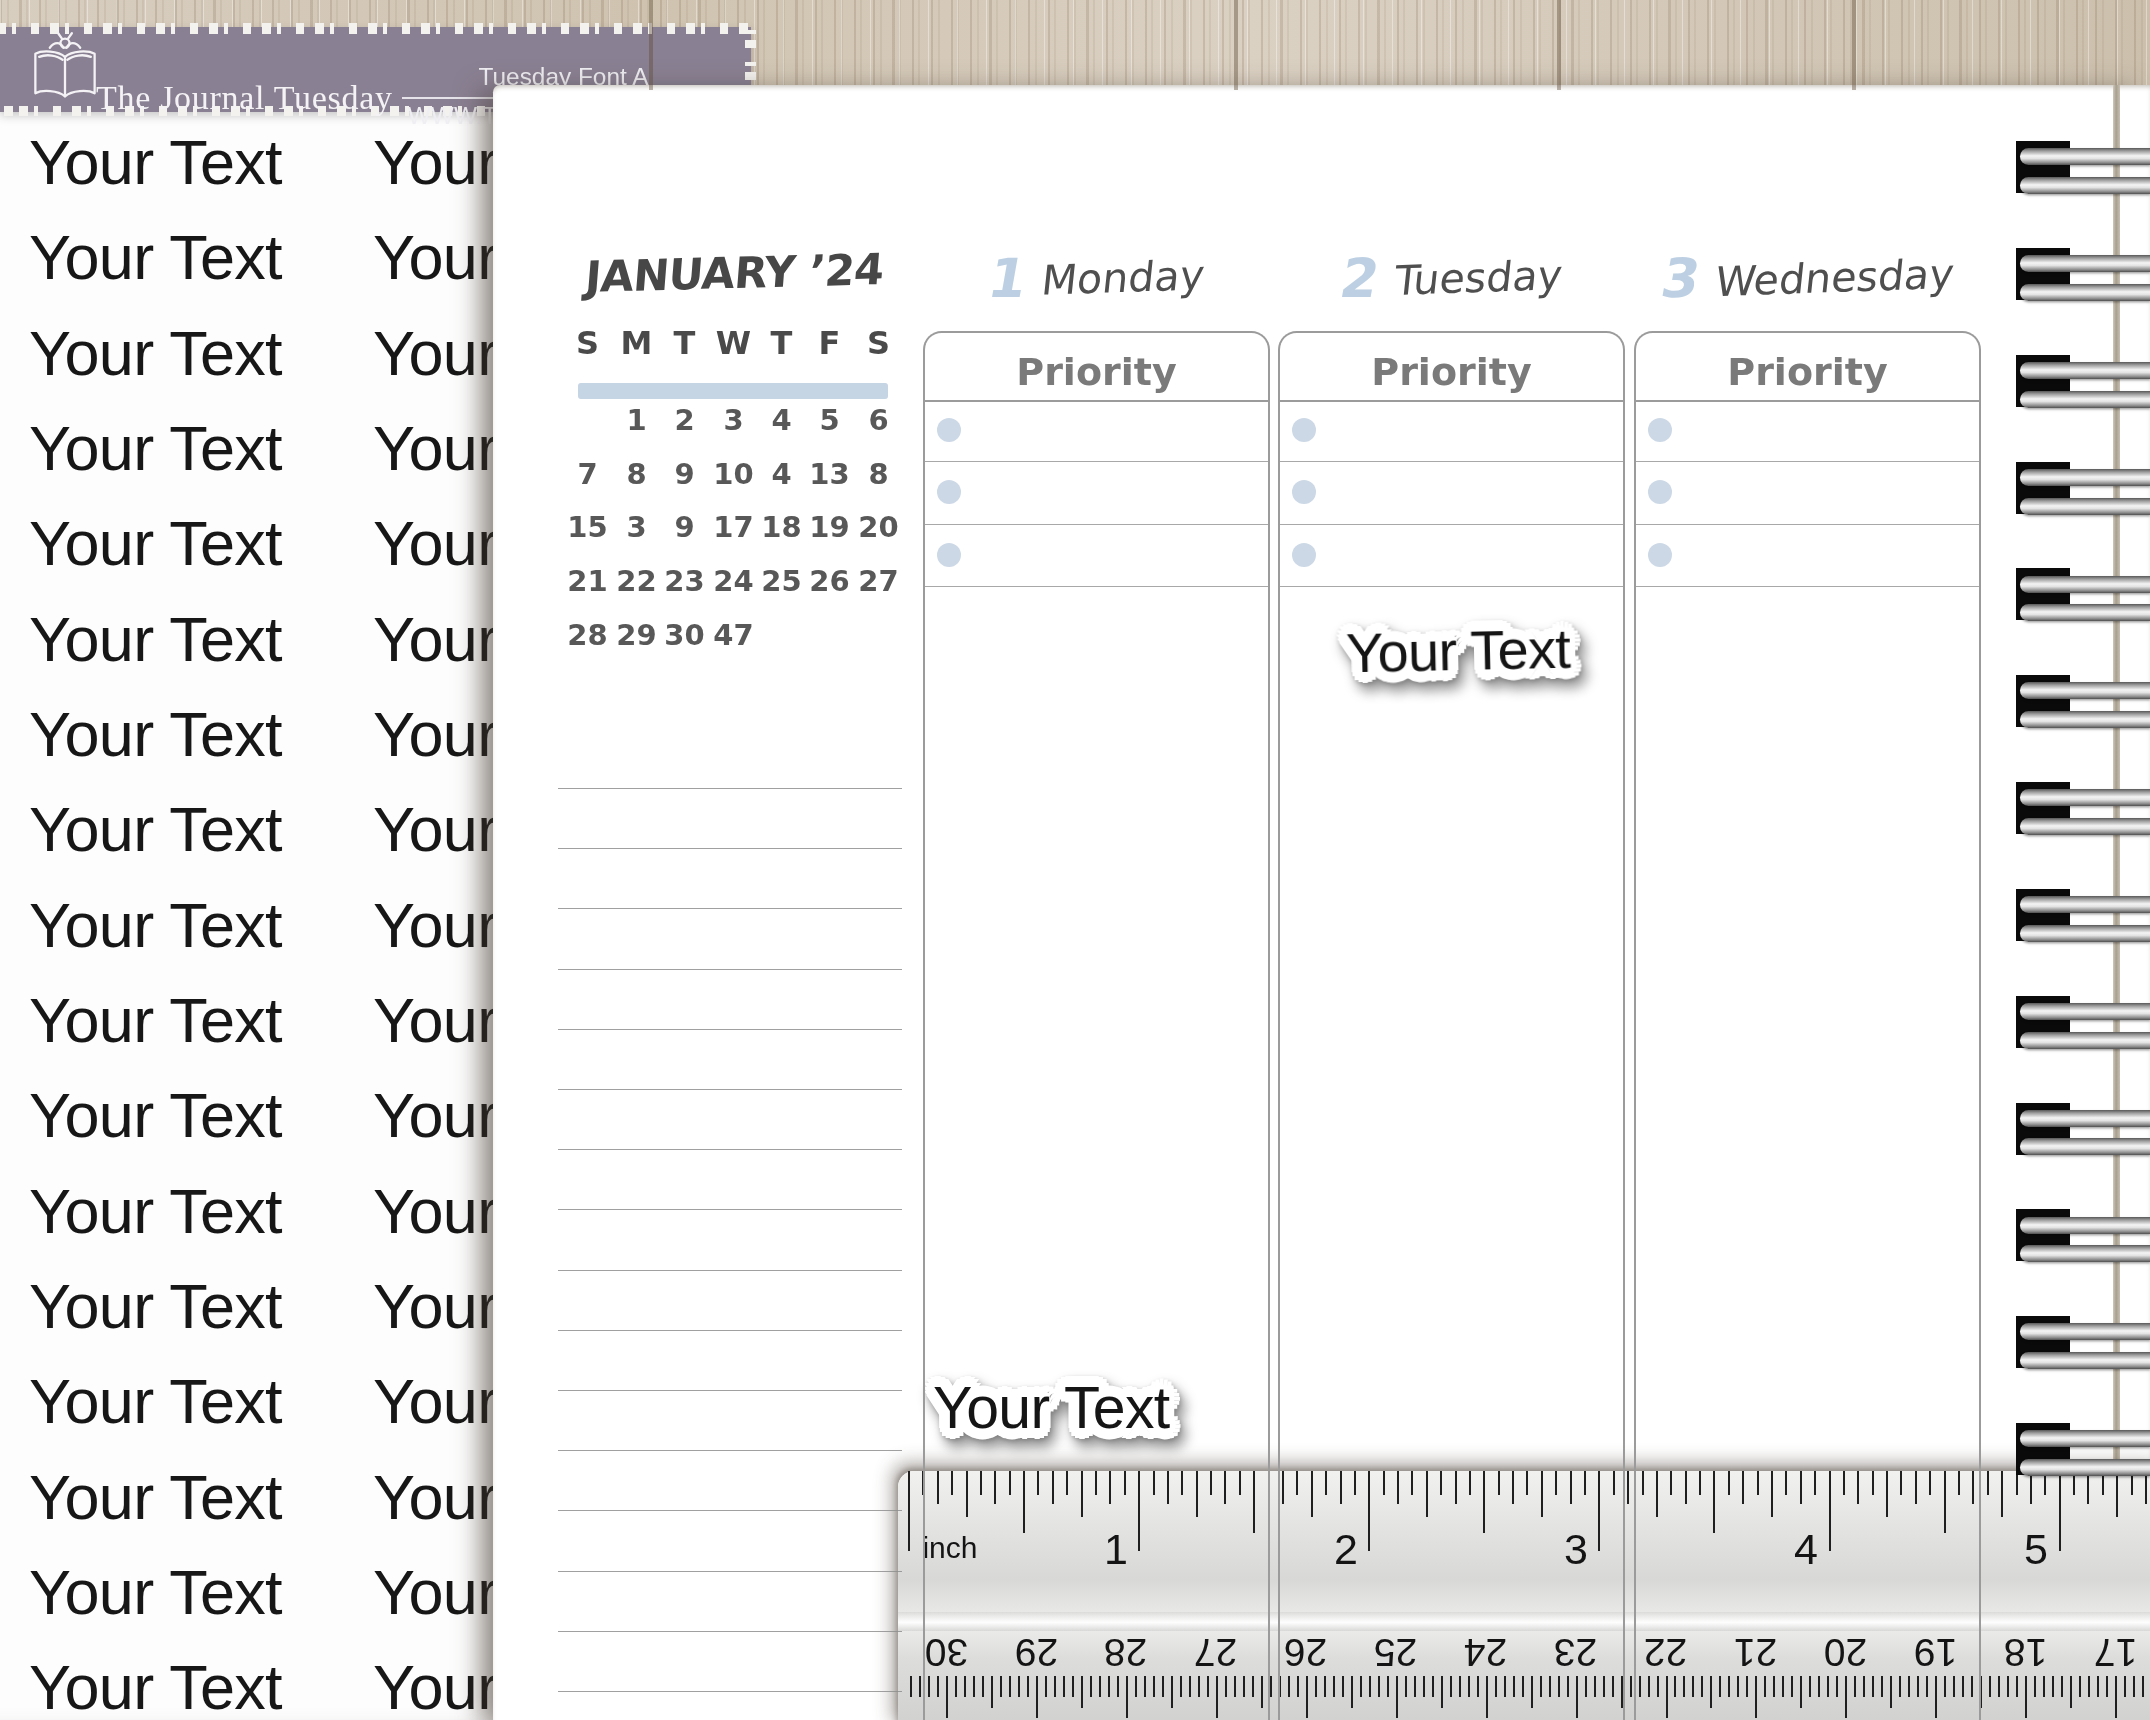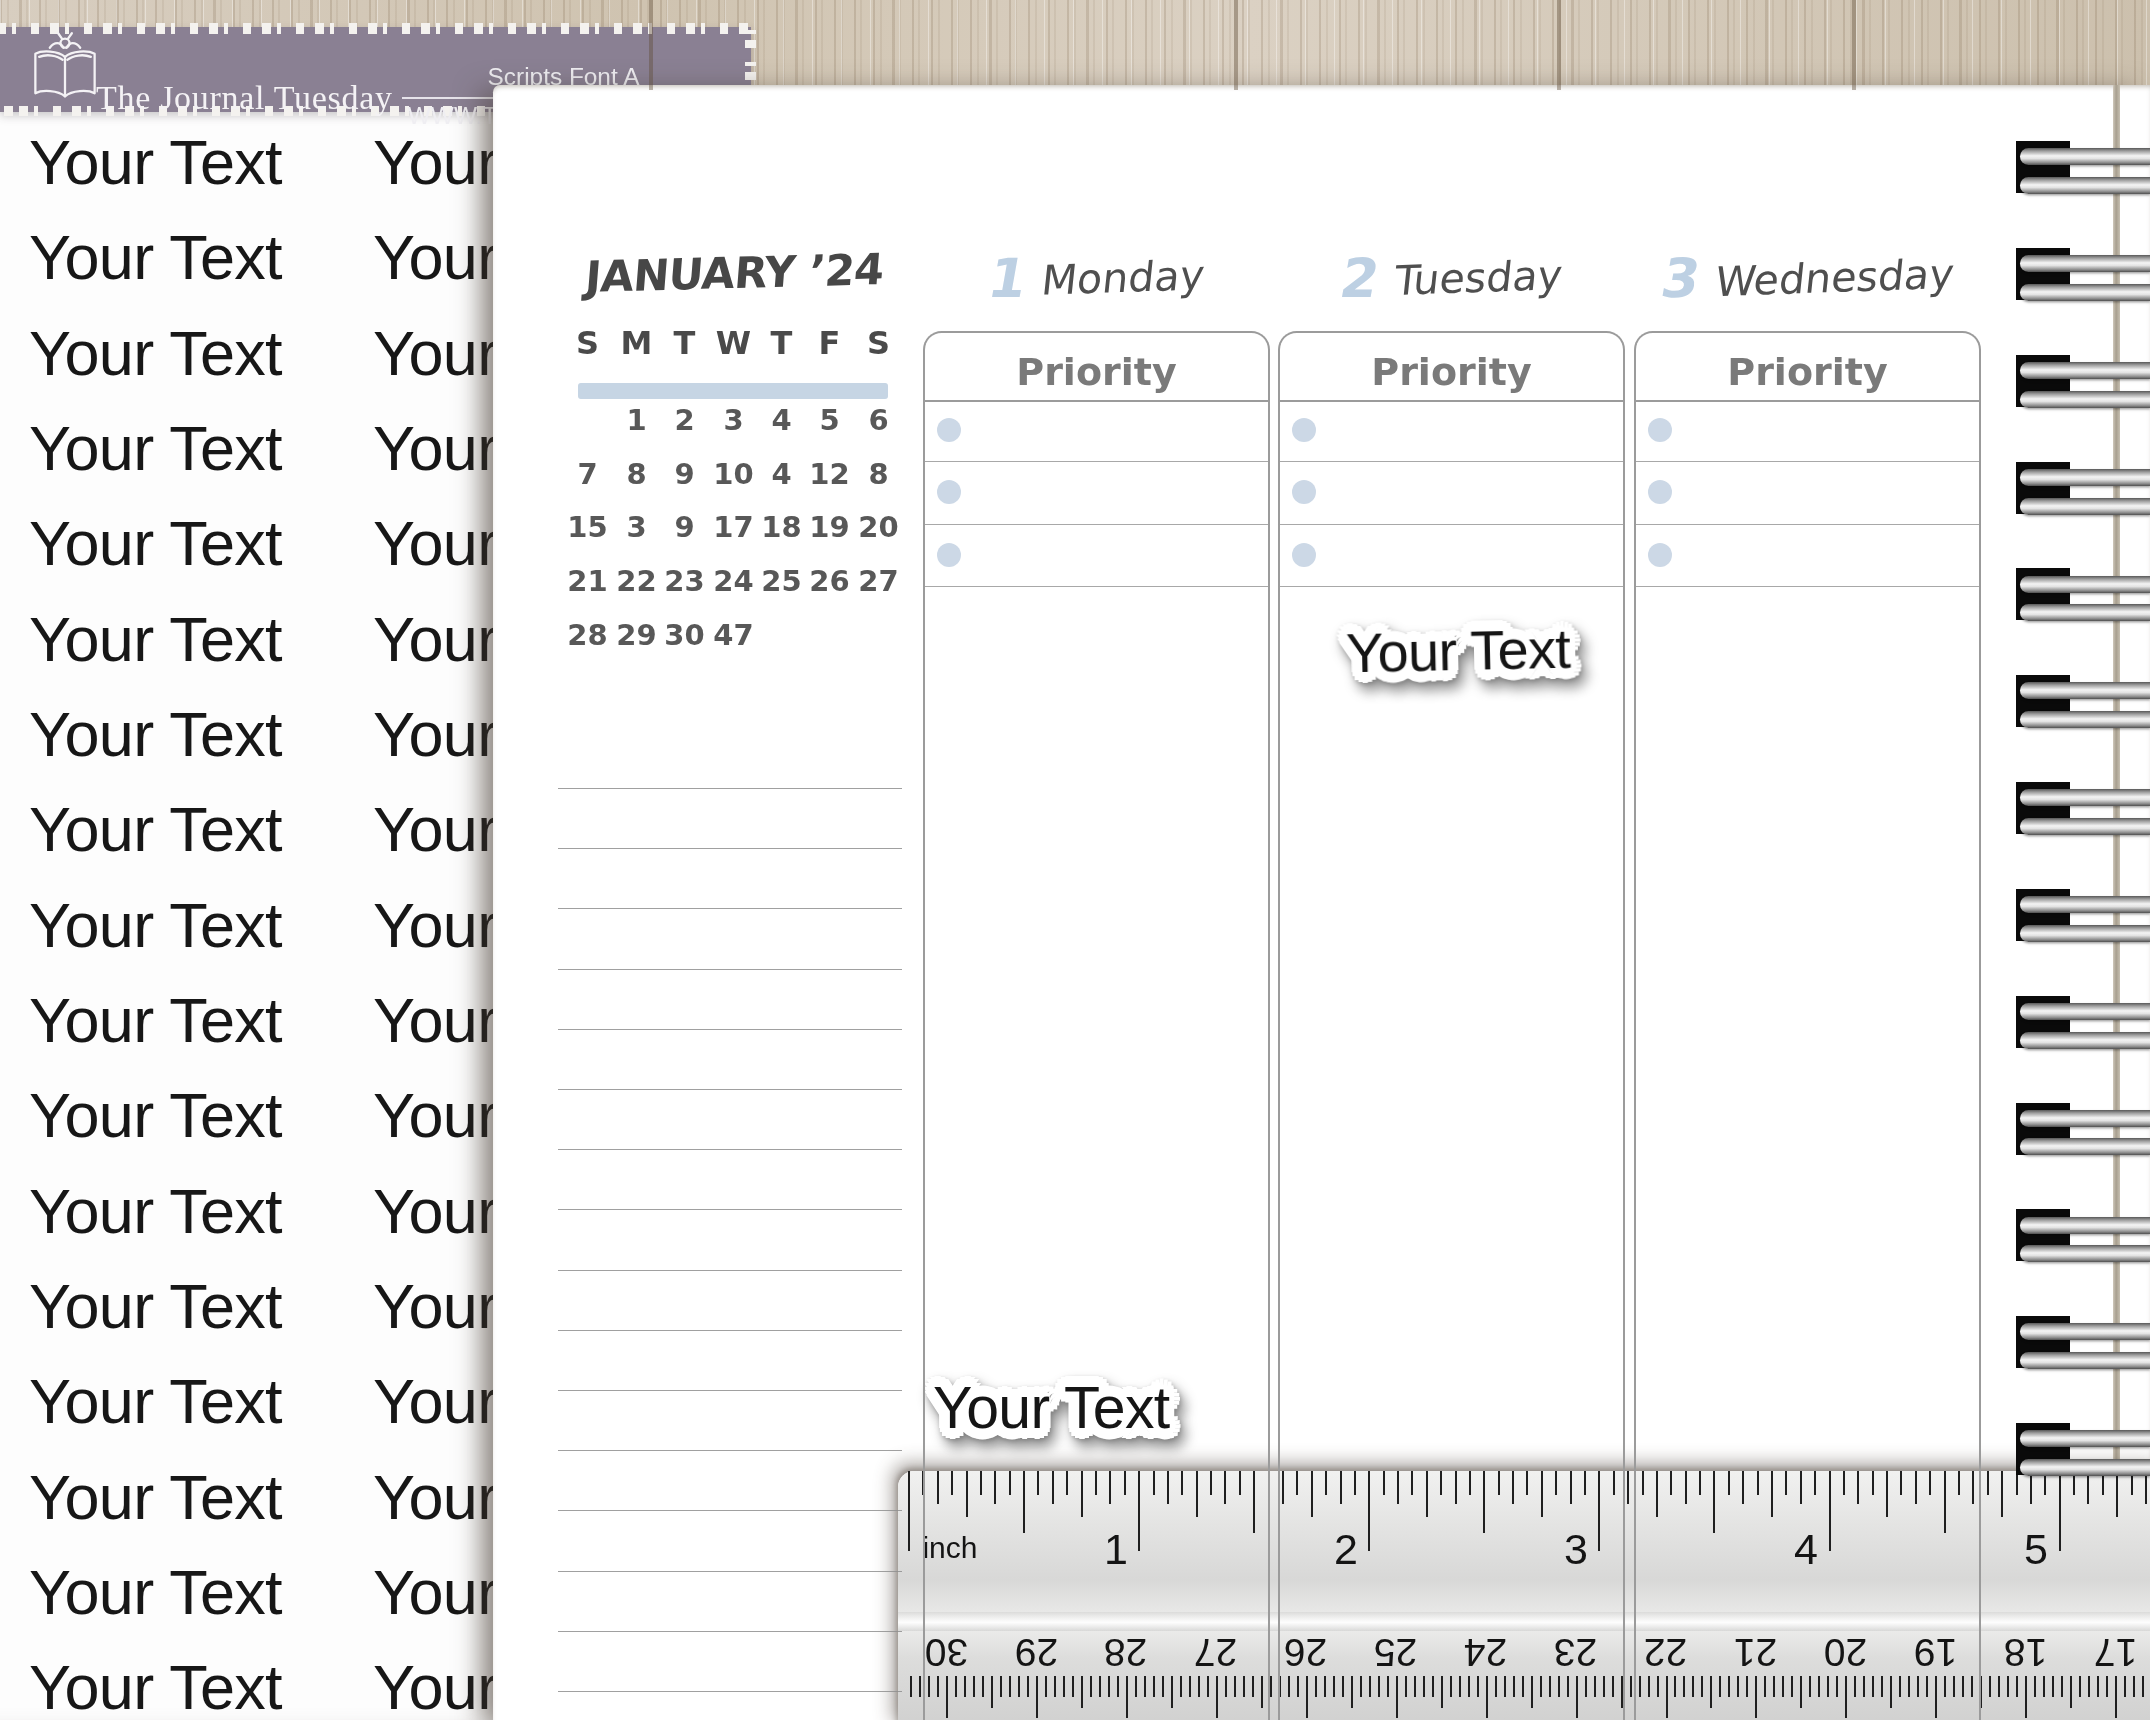--- a/index.html
+++ b/index.html
@@ -150,21 +150,21 @@
         <path d="M50 34 L50 86"></path>
         <path d="M16 34 C26 30 40 32 47 38"></path>
         <path d="M84 34 C74 30 60 32 53 38"></path>
         <path d="M30 22 C36 14 44 14 48 22"></path>
         <path d="M70 22 C64 14 56 14 52 22"></path>
         <circle cx="50" cy="16" r="6"></circle>
         <path d="M46 10 L41 3 M54 10 L59 3"></path>
       </g>
     </svg>
     <span id="brand-text" class="abs">The Journal Tuesday</span>
-    <div id="banner-product" class="abs">Scripts Font A</div>
+    <div id="banner-product" class="abs">Tuesday Font A</div>
     <div id="banner-divider" class="abs"></div>
     <div id="banner-website" class="abs">WWW.TheJournalEffect.com</div>
   </div>
 
   <div id="page" class="abs"></div>
 
   <div id="month-title" class="abs">JANUARY ’24</div>
   <div id="cal-bar" class="abs"></div>
 
   <div id="page-edge-line" class="abs"></div>
@@ -440,21 +440,21 @@
     <div class="abs cal-date" style="left: 663px; top: 403px;">2</div>
     <div class="abs cal-date" style="left: 712px; top: 403px;">3</div>
     <div class="abs cal-date" style="left: 760px; top: 403px;">4</div>
     <div class="abs cal-date" style="left: 808px; top: 403px;">5</div>
     <div class="abs cal-date" style="left: 857px; top: 403px;">6</div>
     <div class="abs cal-date" style="left: 566px; top: 457px;">7</div>
     <div class="abs cal-date" style="left: 615px; top: 457px;">8</div>
     <div class="abs cal-date" style="left: 663px; top: 457px;">9</div>
     <div class="abs cal-date" style="left: 712px; top: 457px;">10</div>
     <div class="abs cal-date" style="left: 760px; top: 457px;">4</div>
-    <div class="abs cal-date" style="left: 808px; top: 457px;">12</div>
+    <div class="abs cal-date" style="left: 808px; top: 457px;">13</div>
     <div class="abs cal-date" style="left: 857px; top: 457px;">8</div>
     <div class="abs cal-date" style="left: 566px; top: 510px;">15</div>
     <div class="abs cal-date" style="left: 615px; top: 510px;">3</div>
     <div class="abs cal-date" style="left: 663px; top: 510px;">9</div>
     <div class="abs cal-date" style="left: 712px; top: 510px;">17</div>
     <div class="abs cal-date" style="left: 760px; top: 510px;">18</div>
     <div class="abs cal-date" style="left: 808px; top: 510px;">19</div>
     <div class="abs cal-date" style="left: 857px; top: 510px;">20</div>
     <div class="abs cal-date" style="left: 566px; top: 564px;">21</div>
     <div class="abs cal-date" style="left: 615px; top: 564px;">22</div>

